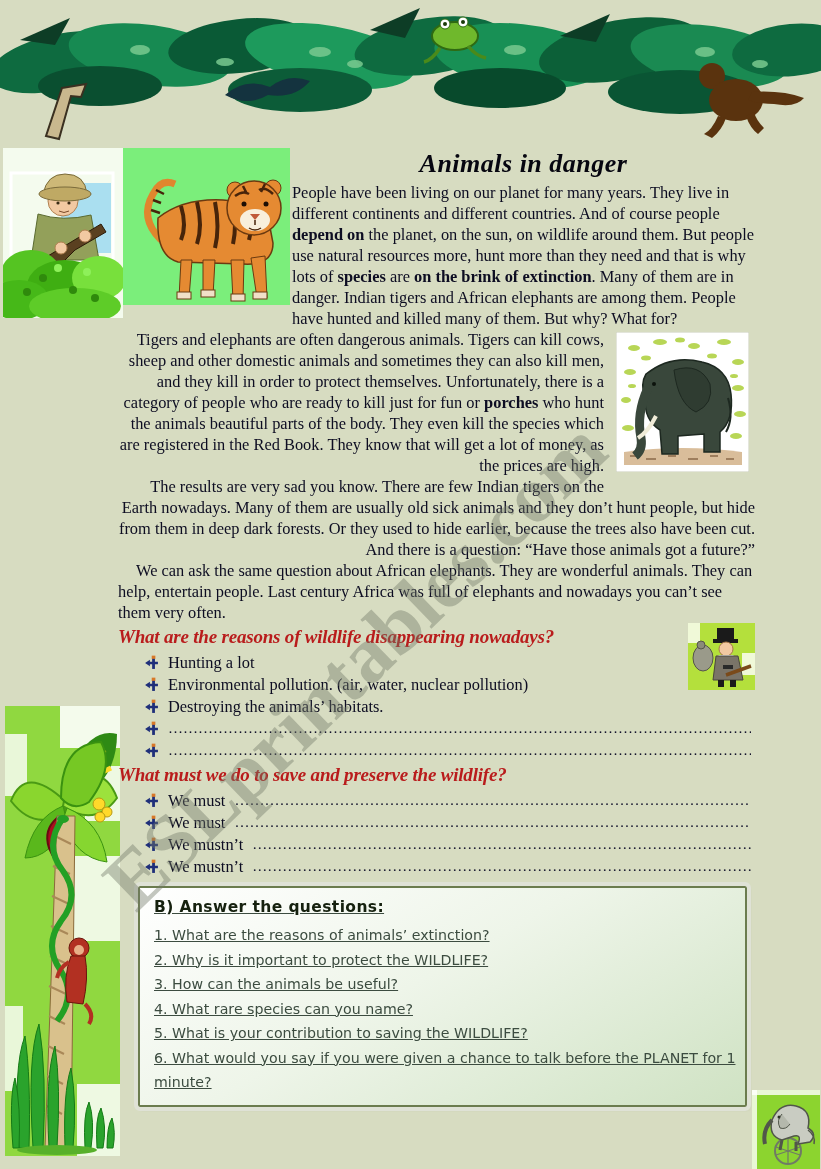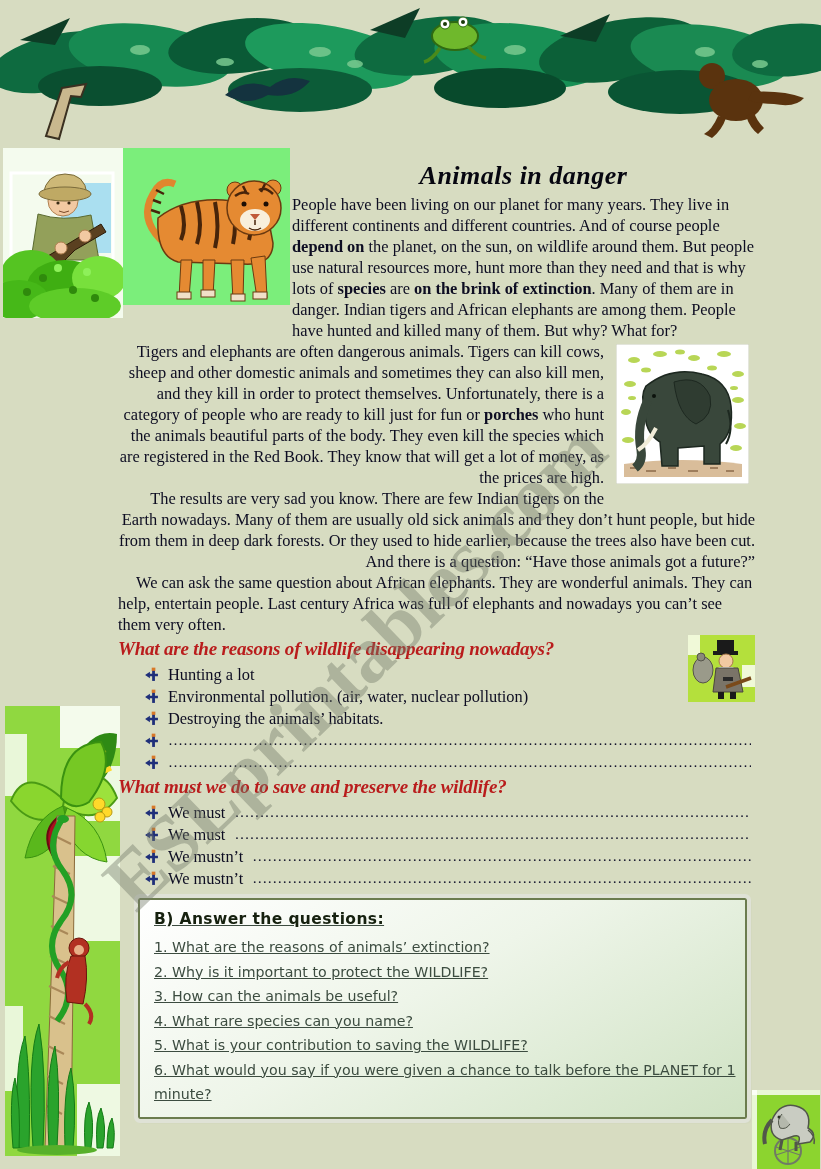--- a/index.html
+++ b/index.html
@@ -3,21 +3,21 @@
 <meta charset="utf-8">
 <style>
   html,body{margin:0;padding:0;background:#9a9a8a;}
   .page{position:relative;width:821px;height:1169px;background:#d7dcc1;overflow:hidden;
         font-family:"Liberation Serif",serif;color:#0d0d22;}
   .banner{position:absolute;left:0;top:0;width:821px;height:142px;z-index:1;}
   .img-hunter{position:absolute;left:3px;top:148px;width:120px;height:170px;z-index:2;}
   .img-tiger{position:absolute;left:123px;top:148px;width:167px;height:157px;z-index:2;}
   .palm{position:absolute;left:5px;top:706px;width:115px;height:450px;z-index:2;}
   .circus{position:absolute;left:752px;top:1090px;width:68px;height:79px;z-index:2;}
-  .main{position:absolute;left:118px;top:162px;width:637px;z-index:3;
+  .main{position:absolute;left:118px;top:150px;width:637px;z-index:3;
         font-size:16.4px;line-height:21px;}
   .float-spacer{float:left;width:174px;height:168px;}
   .title{font-size:26px;line-height:28px;font-weight:bold;font-style:italic;text-align:center;
          margin:0 0 4px 0;letter-spacing:.5px;color:#060610;}
   p{margin:0;}
   .indent{text-indent:13px;text-align:right;}
   .indent2{text-indent:18px;}
   b{font-weight:bold;}
   .eleph-float{float:right;width:133px;height:140px;margin:3px 6px 5px 12px;}
   .pilgrim-float{float:right;width:67px;height:67px;margin:0 0 4px 10px;}

